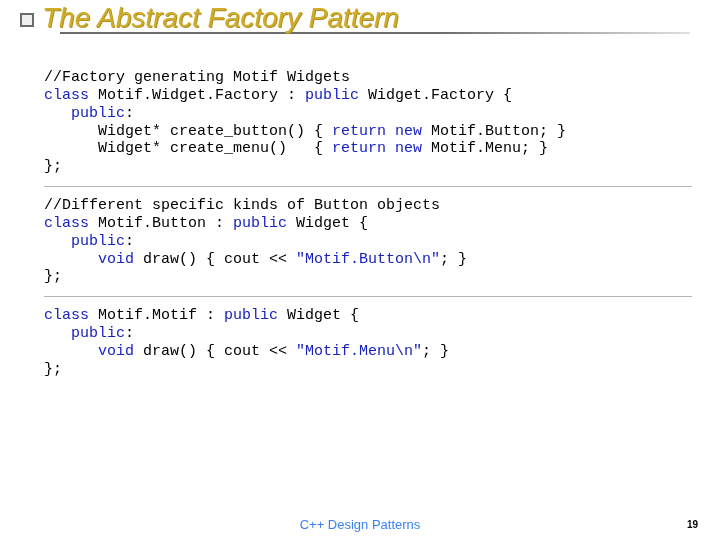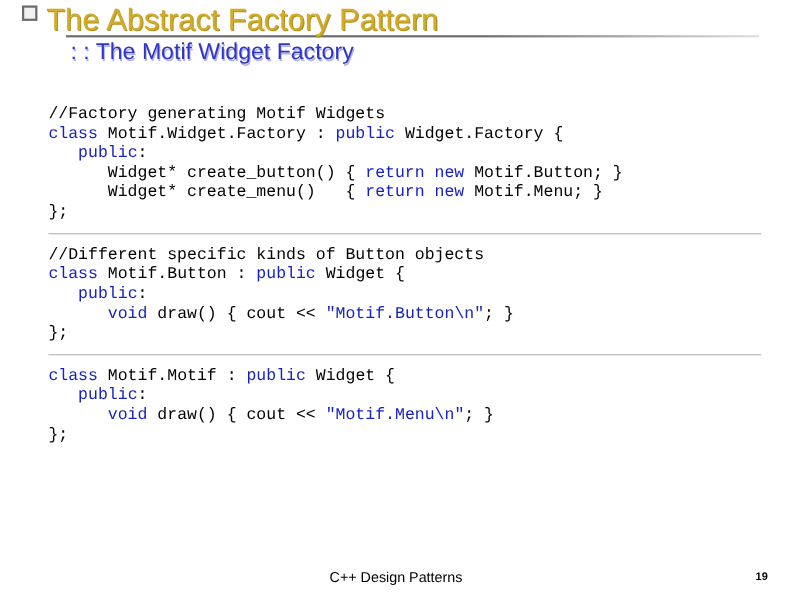--- a/index.html
+++ b/index.html
@@ -11,22 +11,23 @@
     font-family: Arial, Helvetica, sans-serif;
     overflow: hidden;
     position: relative;
   }
   .header {
     padding-left: 20px;
     padding-top: 2px;
   }
   .bullet-row {
     display: flex;
-    align-items: flex-start;
+    align-items: center;
     gap: 0;
+    font-style: italic;
   }
   .bullet {
     width: 14px;
     height: 14px;
     border: 2px solid #6a6a6a;
     background: #f0f0f0;
     box-sizing: border-box;
     margin-right: 8px;
     margin-top: 3px;
   }
@@ -75,40 +76,39 @@
     left: 0;
     right: 0;
     display: flex;
     align-items: center;
   }
   .footer-center {
     position: absolute;
     left: 50%;
     transform: translateX(-50%);
     font-size: 13px;
-    color: #000000;
+    color: #3b82f6;
   }
   .footer-right {
     position: absolute;
     right: 22px;
     font-size: 10px;
     font-weight: bold;
     color: #000;
   }
 </style>
 </head>
 <body>
 
 <div class="header">
   <div class="bullet-row">
     <div class="bullet"></div>
     <div class="title">The Abstract Factory Pattern</div>
   </div>
   <div class="title-underline"></div>
-  <div class="subtitle">: : The Motif Widget Factory</div>
 </div>
 
 <div class="content">
 
 <div class="code-block"><span>//Factory generating Motif Widgets</span>
 <span class="kw">class</span><span> Motif.Widget.Factory : </span><span class="kw">public</span><span> Widget.Factory {</span>
 <span>   </span><span class="kw">public</span><span>:</span>
 <span>      Widget* create_button() { </span><span class="kw">return new</span><span> Motif.Button; }</span>
 <span>      Widget* create_menu()   { </span><span class="kw">return new</span><span> Motif.Menu; }</span>
 <span>};</span></div>

